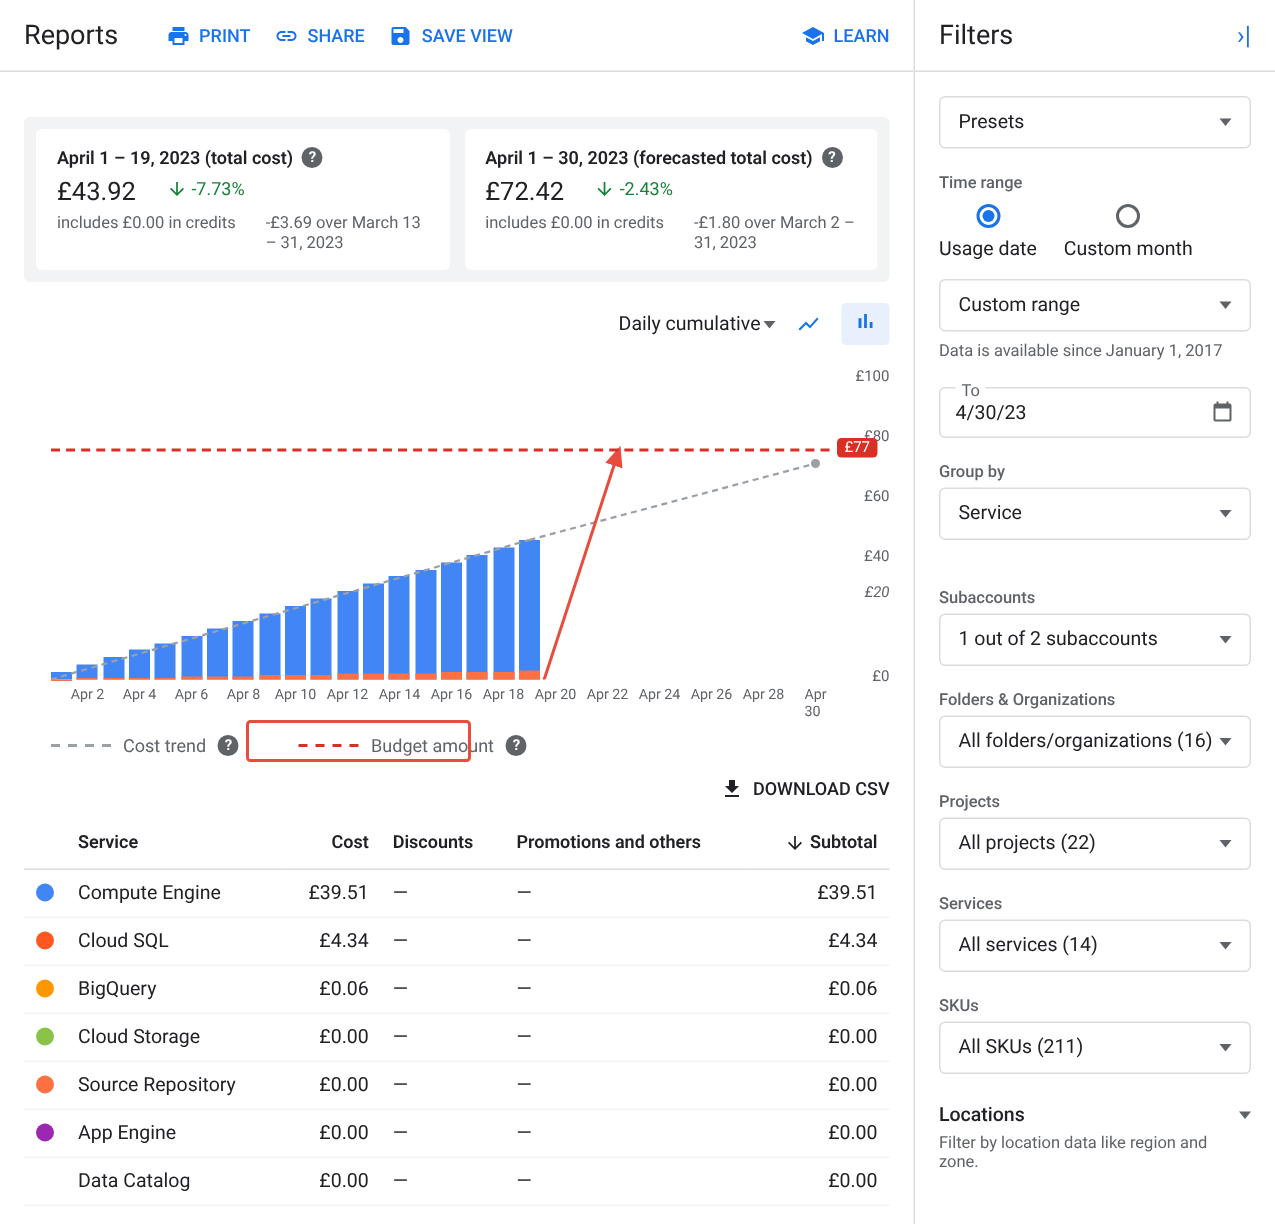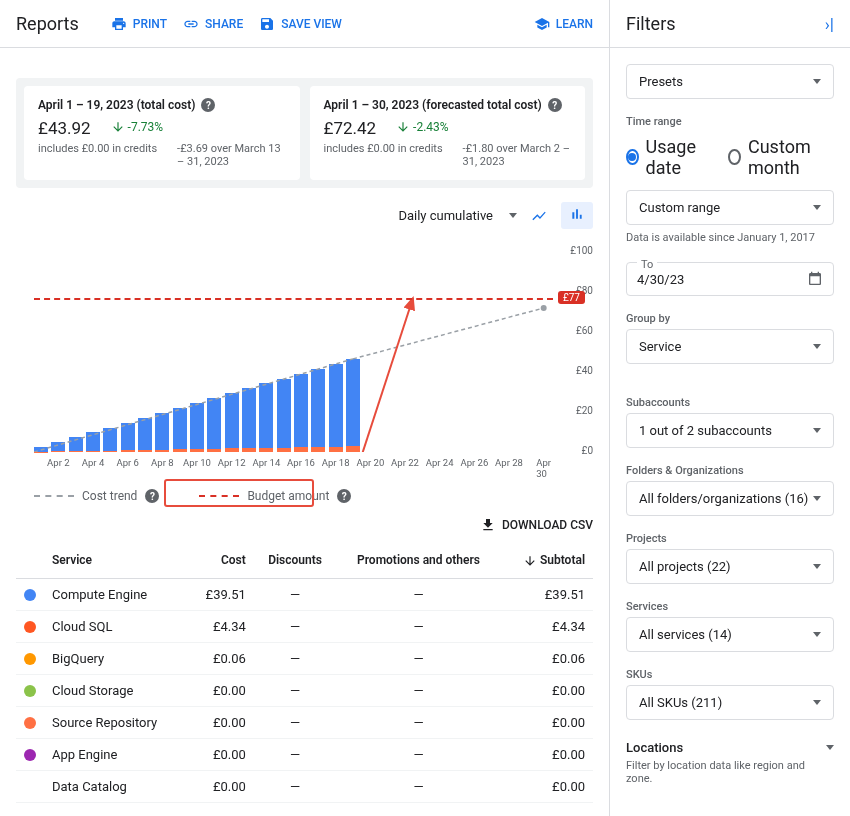--- a/index.html
+++ b/index.html
@@ -35,29 +35,29 @@
 .forecast-line-svg { position: absolute; left: 18px; right: 40px; bottom: 33px; height: 200px; pointer-events: none; }
 .legend { display: flex; gap: 40px; margin-top: 2px; padding-left: 18px; align-items: center; font-size: 12px; color: #5f6368; }
 .legend-item { display: flex; align-items: center; gap: 8px; }
 .dash-line { width: 40px; border-top: 2px dashed; }
 .red-box { position: absolute; border: 2px solid #e74c3c; border-radius: 3px; }
 .download-row { display: flex; justify-content: flex-end; margin-top: 14px; font-size: 12px; font-weight: 500; }
 .download-btn { display: flex; align-items: center; gap: 6px; cursor: pointer; }
 table { width: 100%; border-collapse: collapse; margin-top: 10px; font-size: 13px; }
 th { text-align: left; padding: 10px 8px; font-weight: 600; font-size: 12px; border-bottom: 1px solid #dadce0; }
 th.r, td.r { text-align: right; }
-th.c, td.c { text-align: center; }
+th.c, td.c { text-align: left; }
 td { padding: 8px; border-bottom: 1px solid #f1f3f4; }
 .dot { width: 12px; height: 12px; border-radius: 50%; display: inline-block; vertical-align: middle; }
 .sidebar-head { display: flex; justify-content: space-between; align-items: center; height: 48px; border-bottom: 1px solid #dadce0; margin: 0 -16px; padding: 0 16px; }
 .sidebar-title { font-size: 18px; }
 .collapse-icon { color: #1a73e8; font-size: 17px; cursor: pointer; }
 .filter-label { font-size: 11px; color: #5f6368; margin-top: 16px; margin-bottom: 4px; font-weight: 500; }
 .radio-row { display: flex; align-items: center; gap: 18px; margin-top: 8px; }
-.radio { display: flex; align-items: center; gap: 7px; font-size: 18px; cursor: pointer; }
+.radio { display: flex; align-items: center; gap: 7px; font-size: 13px; cursor: pointer; flex-direction: column; }
 .radio-circ { width: 16px; height: 16px; border: 2px solid #5f6368; border-radius: 50%; display: flex; align-items: center; justify-content: center; }
 .radio-circ.sel { border-color: #1a73e8; }
 .radio-circ.sel::after { content: ""; width: 8px; height: 8px; background: #1a73e8; border-radius: 50%; }
 .date-box { display: flex; align-items: center; justify-content: space-between; border: 1px solid #dadce0; border-radius: 4px; padding: 8px 10px; font-size: 13px; margin-top: 2px; }
 .date-box .label-over { position: absolute; margin-top: -30px; font-size: 11px; color: #5f6368; background: #fff; padding: 0 4px; }
 .date-wrap { position: relative; margin-top: 18px; }
 .section-head { display: flex; justify-content: space-between; align-items: center; margin-top: 20px; font-size: 13px; font-weight: 500; cursor: pointer; }
 .section-sub { font-size: 11px; color: #5f6368; margin-top: 4px; }
 .help-icon { width: 14px; height: 14px; border-radius: 50%; background: #5f6368; color: #fff; font-size: 10px; font-weight: 700; display: inline-flex; align-items: center; justify-content: center; }
 .tiny-note { font-size: 11px; color: #5f6368; margin-top: 6px; }
@@ -136,21 +136,21 @@
           </div>
         </div>
         <div class="sc-sub">
           <span>includes £0.00 in credits</span>
           <span>-£1.80 over March 2 – 31, 2023</span>
         </div>
       </div>
     </div>
 
     <div class="chart-controls">
-      <div style="display:flex;align-items:center;gap:16px;cursor:pointer">
+      <div style="display:flex;align-items:center;gap:2px;cursor:pointer">
         <span>Daily cumulative</span>
         <span class="chev"></span>
       </div>
       <svg class="icon" style="color:#1a73e8;cursor:pointer" viewBox="0 0 24 24">
           <path d="M3.5 18.49l6-6.01 4 4L22 6.92l-1.41-1.41-7.09 7.97-4-4L2 16.99z"></path>
         </svg>
       <div style="background:#e8f0fe;padding:4px 8px;border-radius:3px;cursor:pointer">
         <svg class="icon" style="color:#1a73e8" viewBox="0 0 24 24">
             <path d="M5 9.2h3V19H5zM10.6 5h2.8v14h-2.8zm5.6 8H19v6h-2.8z"></path>
           </svg>
@@ -261,21 +261,21 @@
           <div class="xlab" style="left: 371px;">Apr 22</div>
           <div class="xlab" style="left: 405.667px;">Apr 24</div>
           <div class="xlab" style="left: 440.333px;">Apr 26</div>
           <div class="xlab" style="left: 475px;">Apr 28</div>
           <div class="xlab" style="left: 509.667px;">Apr 30</div>
         </div>
     <div class="yaxis-label" style="top: 10px;">£100</div>
         <div class="yaxis-label" style="top: 50px;">£80</div>
         <div class="yaxis-label" style="top: 90px;">£60</div>
         <div class="yaxis-label" style="top: 130px;">£40</div>
-        <div class="yaxis-label" style="top: 170px;">£20</div>
+        <div class="yaxis-label" style="top: 154px; font-style: italic;">£20</div>
         <div class="yaxis-label" style="top: 210px;">£0</div>
         <div class="budget-line" style="top: 63px;"></div>
         <div class="budget-pill" style="top: 56px;">£77</div>
       </div>
 
     <div style="position:relative;margin-top:4px">
       <div class="legend">
         <div class="legend-item">
           <span class="dash-line" style="border-color:#9aa0a6"></span>
           <span>Cost trend</span>

